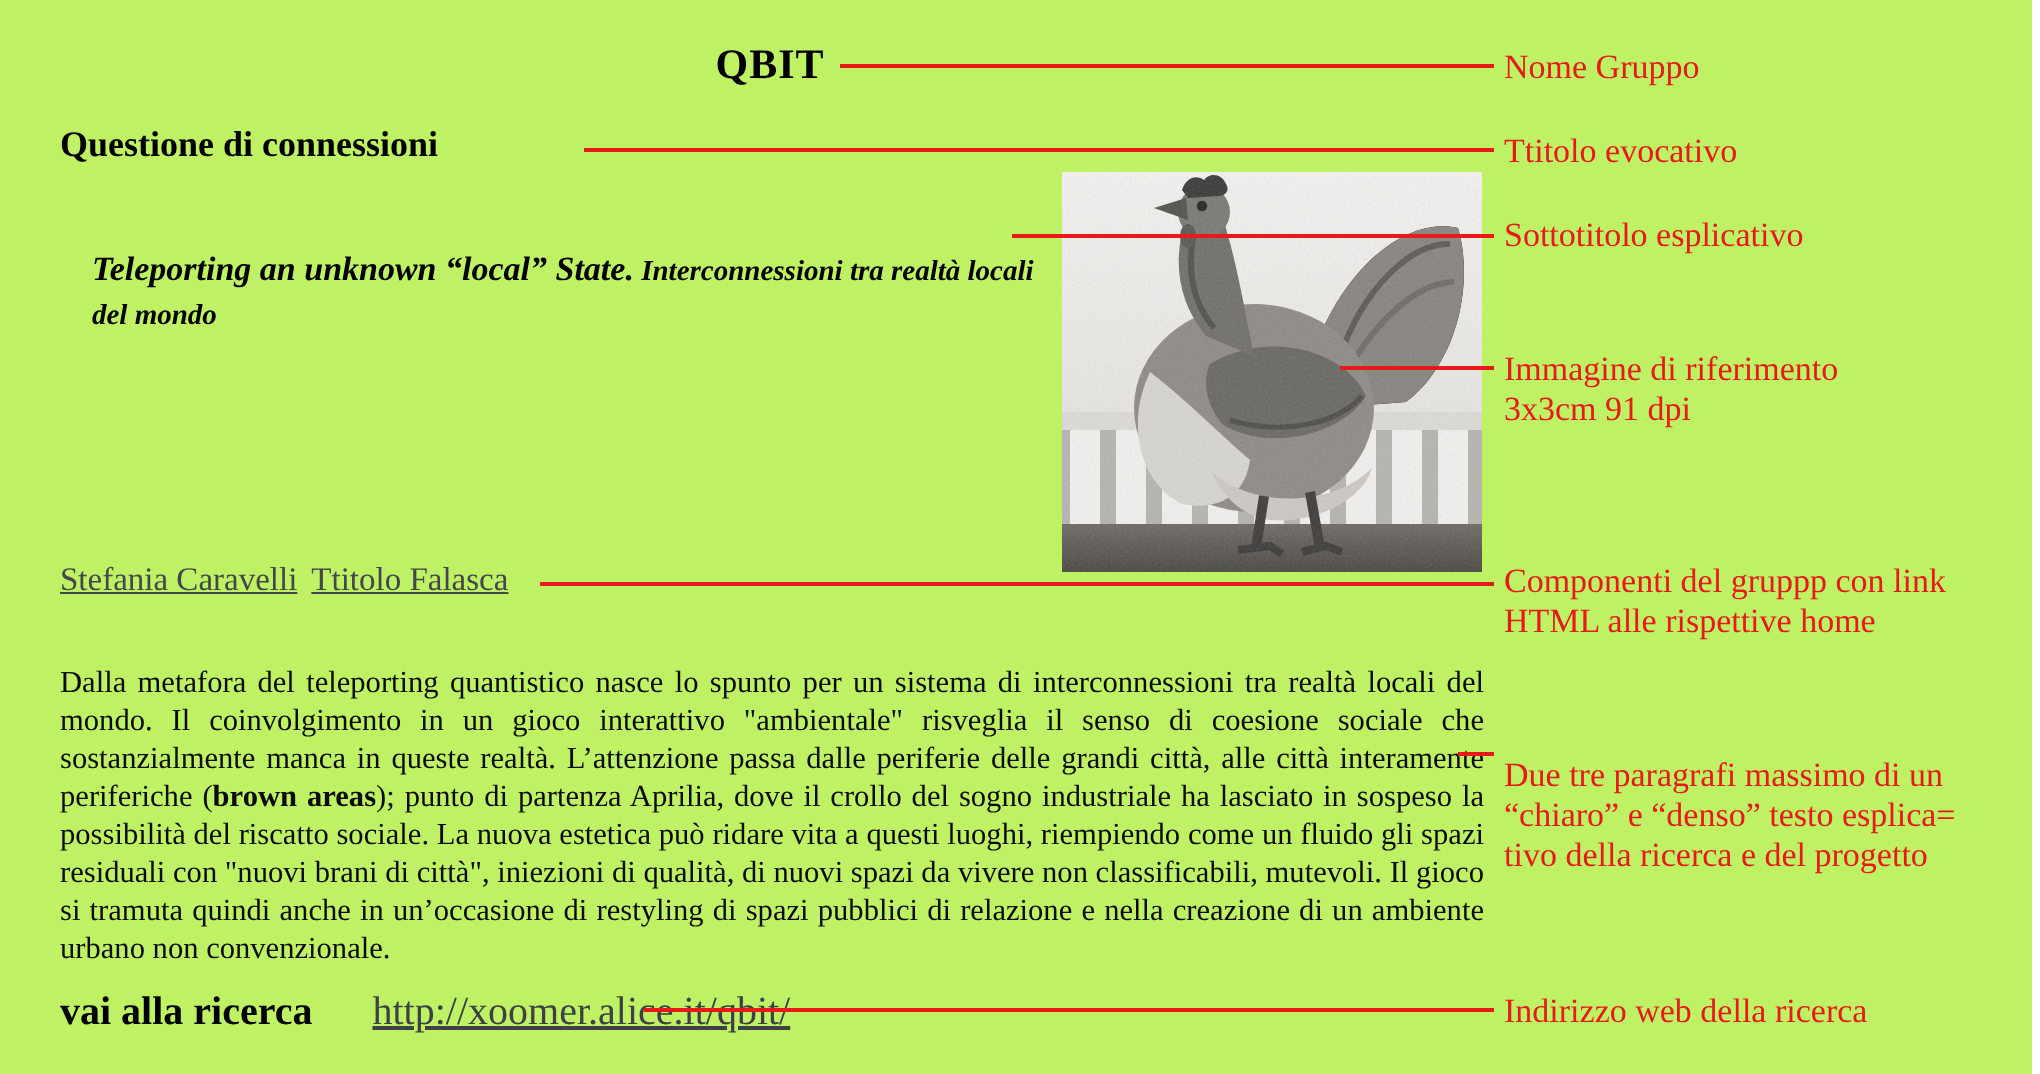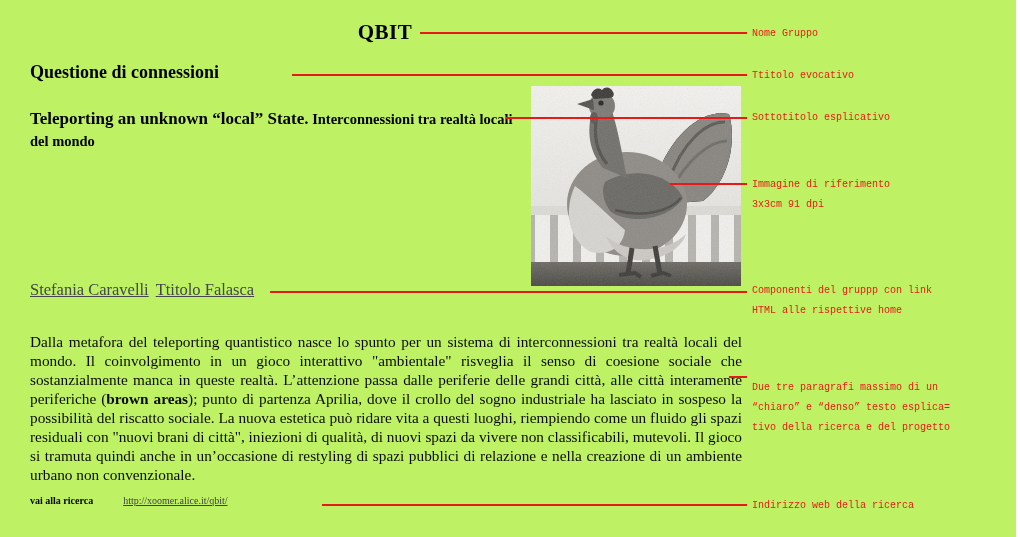--- a/index.html
+++ b/index.html
@@ -11,55 +11,55 @@
   .qbit {
     position:absolute; left:0; top:20px; width:770px; margin:0;
     text-align:center; font-size:21px; font-weight:bold; color:#000;
     letter-spacing:0.5px;
   }
   .title {
     position:absolute; left:30px; top:62px; margin:0;
     font-size:18px; font-weight:bold; color:#000;
   }
   .subtitle {
-    position:absolute; left:30px; top:108px; width:490px; margin:0;
-    font-weight:bold; color:#000; line-height:21px;
+    position:absolute; left:30px; top:108px; width:490px; margin:16px;
+    font-style:italic; font-weight:bold; color:#000; line-height:21px;
   }
   .sub1 { font-size:17px; }
   .sub2 { font-size:14.5px; }
   .photo {
     position:absolute; left:531px; top:86px; width:210px; height:200px;
     z-index:1;
   }
   .photo svg { display:block; }
   .authors {
     position:absolute; left:30px; top:280px; margin:0; font-size:16.5px;
   }
   .authors a {
     color:#43464a; text-decoration:underline; margin-right:7px; cursor:pointer;
   }
   .body {
     position:absolute; left:30px; top:332px; width:712px; margin:0;
     font-size:15.3px; line-height:19px; text-align:justify; color:#0a0a0a;
   }
   .footer {
-    position:absolute; left:30px; top:495px; margin:0; font-size:10px; color:#000;
+    position:absolute; left:30px; top:495px; margin:0; font-size:20px; color:#000;
   }
   .footer b { margin-right:30px; }
   .footer a { color:#3d4045; text-decoration:underline; cursor:pointer; }
 
   
   .ann-line {
     position:absolute; height:2px; background:var(--red,#e81919); z-index:2;
   }
   .ann {
     position:absolute; left:752px; width:268px; z-index:2;
     color:var(--red,#e81919);
-    font-family:Liberation Mono, monospace;
-    font-size:10px; line-height:20px; white-space:pre-line;
+    font-family:Liberation Serif, serif;
+    font-size:17px; line-height:20px; white-space:pre-line;
   }
 </style>
 </head>
 <body>
 
 <div class="page">
 
   <h1 class="qbit">QBIT</h1>
 
   <h2 class="title">Questione di connessioni</h2>

